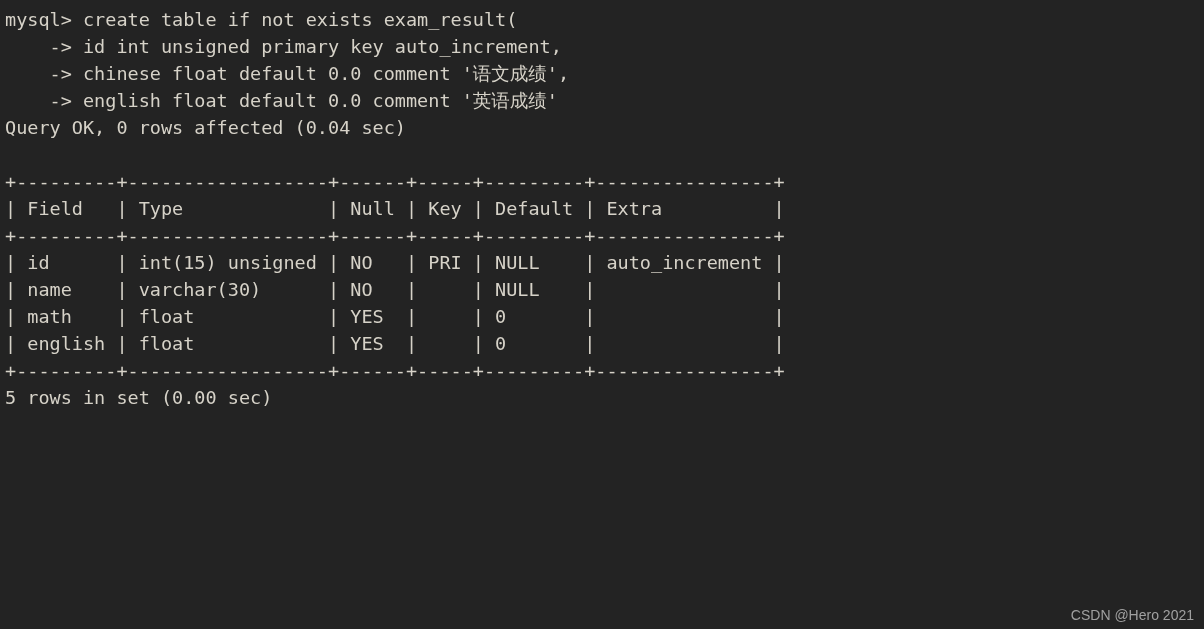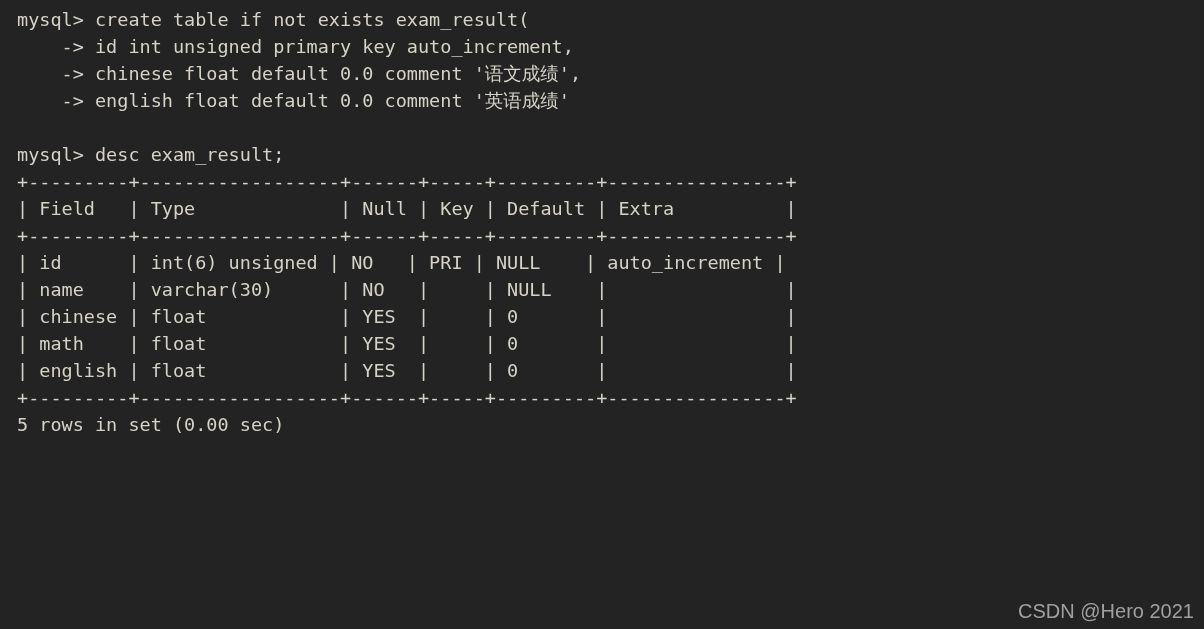--- a/index.html
+++ b/index.html
@@ -13,21 +13,21 @@
     height: 629px;
     overflow: hidden;
     font-family: "DejaVu Sans Mono", monospace;
   }
   #terminal {
     position: relative;
     width: 1204px;
     height: 629px;
     background: #232323;
     box-sizing: border-box;
-    padding: 6px 0 0 17px;
+    padding: 6px 0 0 5px;
   }
   .line {
     font-family: "DejaVu Sans Mono", monospace;
     font-size: 18.5px;
     line-height: 27px;
     height: 27px;
     color: #d6d2c8;
     white-space: pre;
     letter-spacing: 0px;
     margin: 0;
@@ -41,42 +41,41 @@
     width: 12px;
     height: 21px;
     background: #00e500;
     vertical-align: -4px;
   }
   #watermark {
     position: absolute;
     right: 10px;
     bottom: 6px;
     font-family: "Liberation Sans", sans-serif;
-    font-size: 20px;
+    font-size: 14px;
     color: #a0a0a0;
     white-space: pre;
   }
 </style>
 </head>
 <body>
 
 <div id="terminal">
 
   <div class="line">mysql&gt; create table if not exists exam_result(</div>
   <div class="line">    -&gt; id int unsigned primary key auto_increment,</div>
   <div class="line">    -&gt; chinese float default 0.0 comment '语文成绩',</div>
   <div class="line">    -&gt; english float default 0.0 comment '英语成绩'</div>
+  <div class="line">Query OK, 0 rows affected (0.04 sec)</div>
   <div class="line blank"></div>
-  <div class="line">mysql&gt; desc exam_result;</div>
   <div class="line">+---------+------------------+------+-----+---------+----------------+</div>
   <div class="line">| Field   | Type             | Null | Key | Default | Extra          |</div>
   <div class="line">+---------+------------------+------+-----+---------+----------------+</div>
-  <div class="line">| id      | int(6) unsigned | NO   | PRI | NULL    | auto_increment |</div>
+  <div class="line">| id      | int(15) unsigned | NO   | PRI | NULL    | auto_increment |</div>
   <div class="line">| name    | varchar(30)      | NO   |     | NULL    |                |</div>
-  <div class="line">| chinese | float            | YES  |     | 0       |                |</div>
   <div class="line">| math    | float            | YES  |     | 0       |                |</div>
   <div class="line">| english | float            | YES  |     | 0       |                |</div>
   <div class="line">+---------+------------------+------+-----+---------+----------------+</div>
   <div class="line">5 rows in set (0.00 sec)</div>
   <div class="line blank"></div>
 
   <div id="watermark">CSDN @Hero 2021</div>
 </div>
 
 </body></html>

